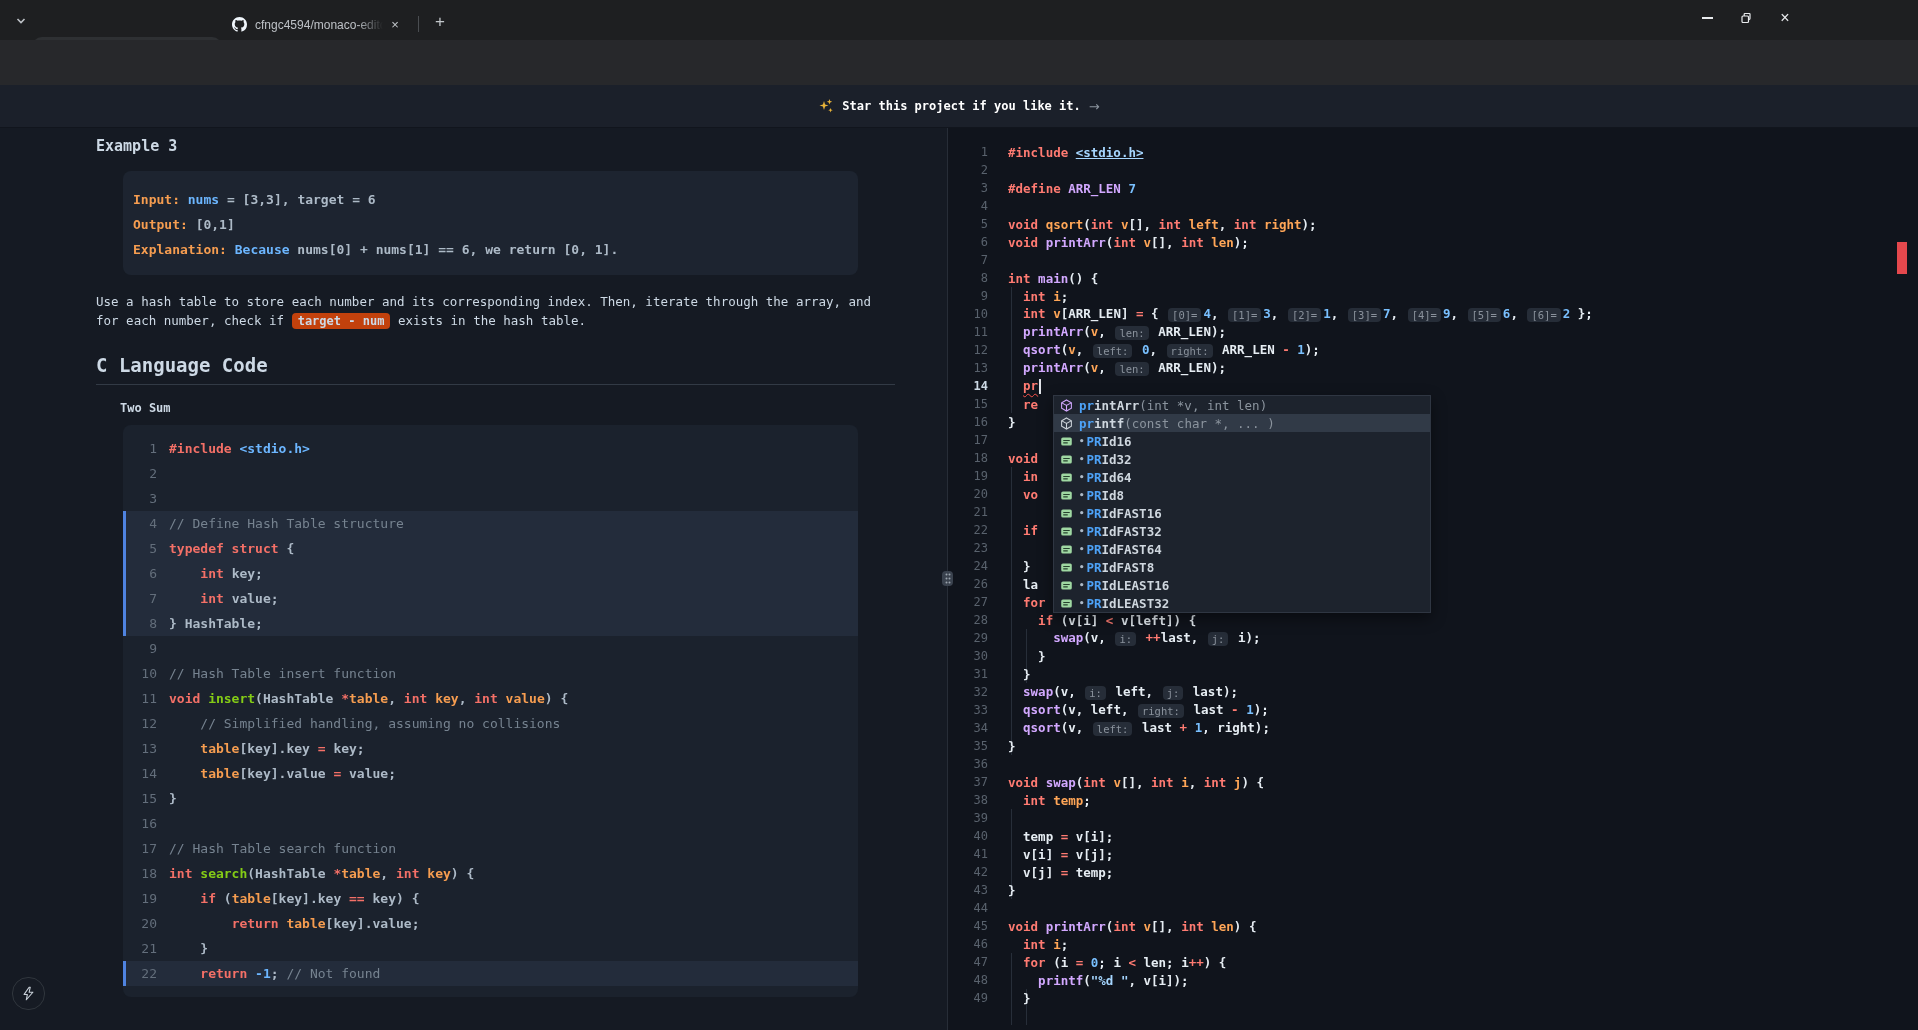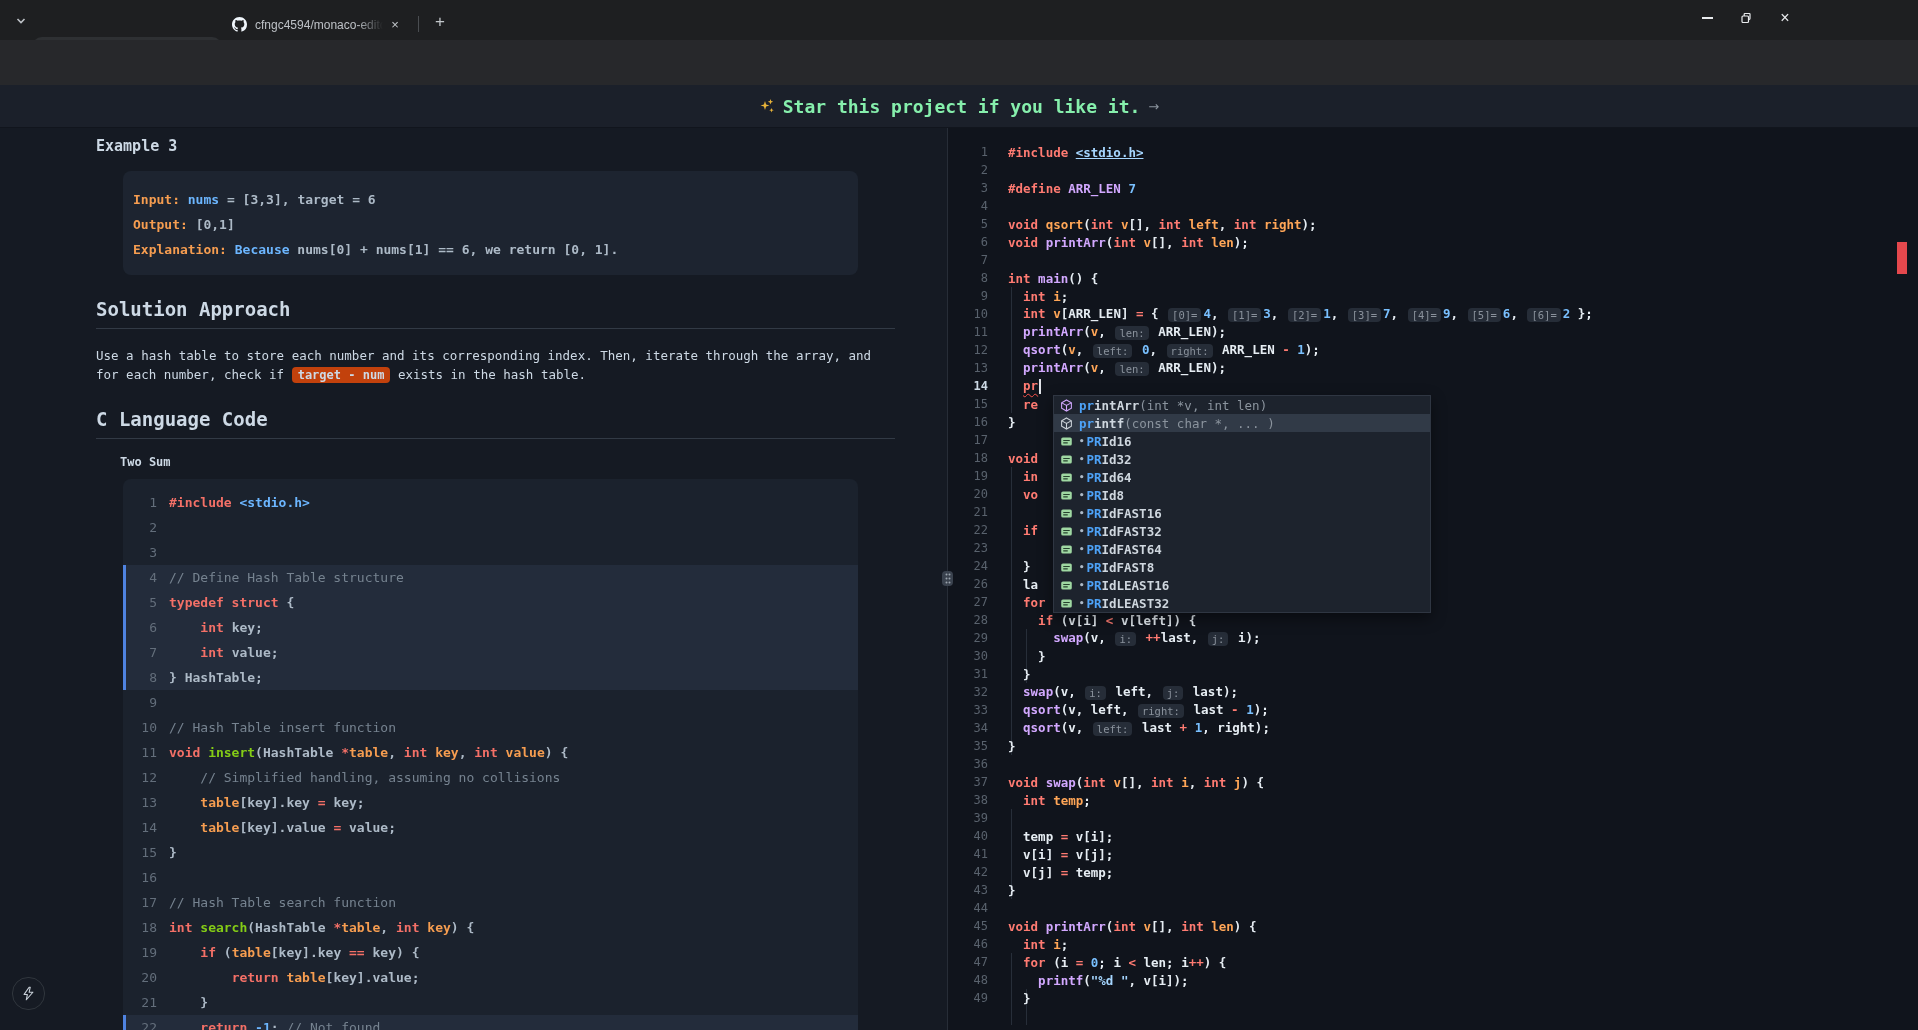--- a/index.html
+++ b/index.html
@@ -20,21 +20,21 @@
   .navbtn{position:absolute;top:48px;width:30px;height:30px;display:flex;align-items:center;justify-content:center;color:#c6cacf;font-size:16px;font-family:"DejaVu Sans",sans-serif;}
   .addr{position:absolute;left:100px;top:47px;width:1632px;height:31px;border-radius:16px;background:#1c1d20;display:flex;align-items:center;}
   .addr .info{margin-left:13px;width:15px;height:15px;border-radius:8px;border:1.4px solid #9aa0a6;color:#9aa0a6;font-size:9px;display:flex;align-items:center;justify-content:center;font-family:"Liberation Serif",serif;font-style:italic;}
   .addr .url{margin-left:9px;font-family:"Liberation Sans",sans-serif;font-size:13.5px;color:#e3e5e8;}
   .addr .right-ic{position:absolute;display:flex;align-items:center;justify-content:center;width:22px;height:22px;color:#c6cacf;}
   .avatar{position:absolute;left:1739px;top:50px;width:25px;height:25px;border-radius:13px;background:#0e9688;color:#fff;font-family:"Liberation Sans",sans-serif;font-size:12px;font-weight:bold;display:flex;align-items:center;justify-content:center;}
   .menudots{position:absolute;left:1780px;top:53px;width:18px;height:18px;display:flex;flex-direction:column;align-items:center;justify-content:center;gap:2.5px;}
   .menudots i{width:3px;height:3px;border-radius:2px;background:#c6cacf;}
   
   .banner{position:absolute;top:85px;left:0;right:0;height:43px;background:#1b202a;display:flex;align-items:center;justify-content:center;border-bottom:1px solid #11151d;box-sizing:border-box;}
-  .banner .btxt{font-size:18px;font-weight:bold;color:#86efac;margin-left:8px;}
+  .banner .btxt{font-size:12px;font-weight:bold;color:#ffffff;margin-left:8px;}
   .banner .barrow{font-size:13px;color:#8b949e;margin-left:8px;font-family:"DejaVu Sans",sans-serif;}
   
   .main{position:absolute;top:128px;left:0;right:0;bottom:0;}
   .doc{position:absolute;left:0;top:0;bottom:0;width:947px;background:#151a23;overflow:hidden;padding-left:20px;}
   .divider{position:absolute;left:947px;top:0;bottom:0;width:1px;background:#272d37;}
   .handle{position:absolute;left:942px;top:443px;width:11px;height:15px;border-radius:4px;background:#3a424e;display:flex;align-items:center;justify-content:center;z-index:6;}
   .editor{position:absolute;left:948px;top:0;right:0;bottom:0;background:#10141c;}
   
   .doc-inner{padding:10px 72px 0 76px;}
   .h2x{font-size:15px;line-height:16px;font-weight:bold;color:#cdd9e5;margin:0;}
@@ -165,21 +165,20 @@
 <div class="main">
 
   <div class="doc">
     <div class="doc-inner">
       <div class="h2x">Example 3</div>
       <div class="bq" id="quote">
           <div class="qline"><span class="tk-o">Input: </span><span class="tk-b">nums </span><span class="tk-w">= [3,3], target = 6</span></div>
           <div class="qline"><span class="tk-o">Output: </span><span class="tk-w">[0,1]</span></div>
           <div class="qline"><span class="tk-o">Explanation: </span><span class="tk-b">Because</span><span class="tk-w"> nums[0] + nums[1] == 6, we return [0, 1].</span></div>
         </div>
-      <div class="h1x">Solution Approach</div>
       <div class="para">
         <span>Use a hash table to store each number and its corresponding index. Then, iterate through the array, and</span><br>
         <span>for each number, check if </span><span class="inlinecode">target - num</span><span> exists in the hash table.</span>
       </div>
       <div class="h1x">C Language Code</div>
       <div class="codetitle">Two Sum</div>
       <div class="doc-code" id="doccode">
           <div class="dcl">
             <span class="ln">1</span>
             <span class="lc"><span class="tk-r">#include </span><span class="tk-b">&lt;stdio.h&gt;</span></span>

